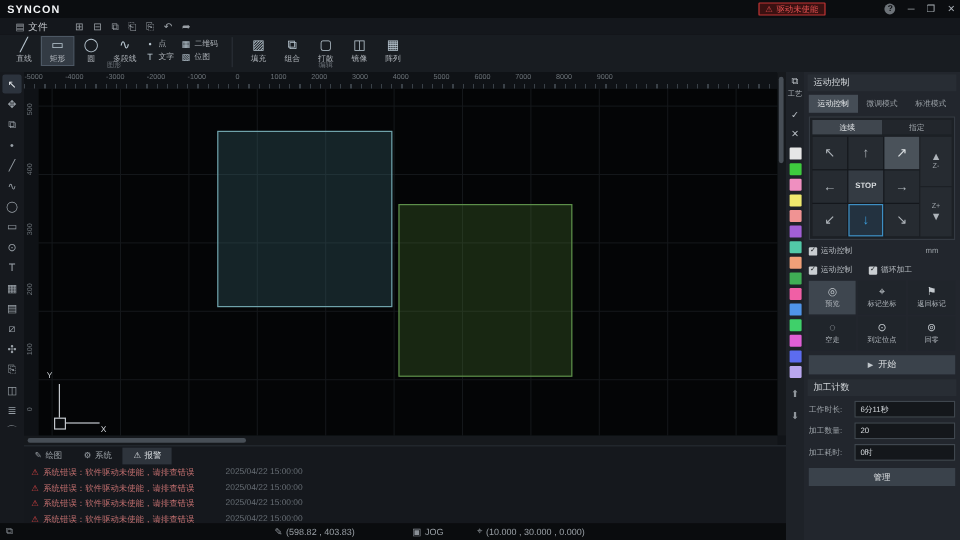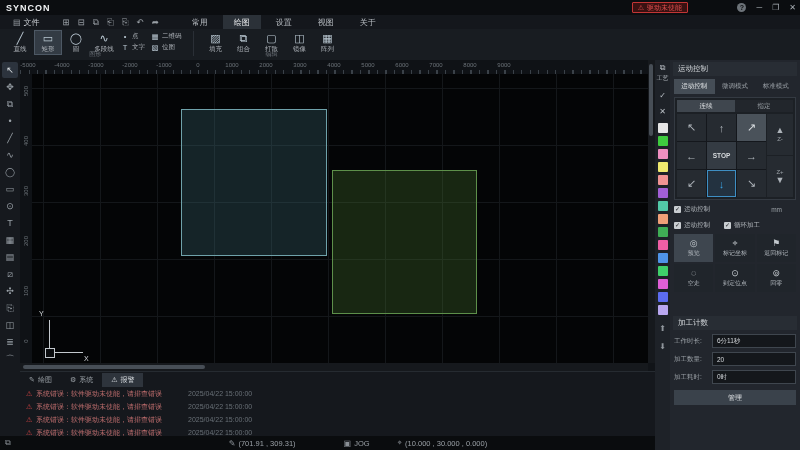--- a/index.html
+++ b/index.html
@@ -164,27 +164,20 @@
     </div>
     <div class="quick-icons" id="quick-icons">
         <span>⊞</span>
         <span>⊟</span>
         <span>⧉</span>
         <span>⎗</span>
         <span>⎘</span>
         <span>↶</span>
         <span>➦</span>
       </div>
-    <div class="main-tabs" id="main-tabs">
-        <div class="main-tab">常用</div>
-        <div class="main-tab active">绘图</div>
-        <div class="main-tab">设置</div>
-        <div class="main-tab">视图</div>
-        <div class="main-tab">关于</div>
-      </div>
   </div>
 
   <div class="abs ribbon" id="ribbon">
       <div class="rb-group">
         <div class="rb-big">
           <span class="ic">╱</span>
           <span class="lb">直线</span>
         </div>
         <div class="rb-big active">
           <span class="ic">▭</span>
@@ -351,21 +344,21 @@
           <span class="msg">系统错误：软件驱动未使能，请排查错误</span>
           <span class="ts">2025/04/22 15:00:00</span>
         </div>
       </div>
   </div>
 
   <div class="abs statusbar">
     <span class="sb-ic sb-left">⧉</span>
     <div class="sb-item" style="margin-left:215px;">
       <span class="sb-ic">✎</span>
-      <span>(701.91 , 309.31)</span>
+      <span>(598.82 , 403.83)</span>
     </div>
     <div class="sb-item" style="margin-left:48px;">
       <span class="sb-ic">▣</span>
       <span>JOG</span>
     </div>
     <div class="sb-item" style="margin-left:28px;">
       <span class="sb-ic">⌖</span>
       <span>(10.000 , 30.000 , 0.000)</span>
     </div>
   </div>
@@ -468,22 +461,26 @@
           </div>
           <div class="pbtn">
             <span class="ic">⊙</span>
             <span class="lb">到定位点</span>
           </div>
           <div class="pbtn">
             <span class="ic">⊚</span>
             <span class="lb">回零</span>
           </div>
         </div>
-
-      <div class="sec-head" style="margin-top:24px;">加工计数</div>
+      <div class="start-btn">
+        <span class="tri">▶</span>
+        <span>开始</span>
+      </div>
+
+      <div class="sec-head" style="margin-top:4px;">加工计数</div>
       <div class="cnt-row">
         <span class="lb">工作时长:</span>
         <span class="val">6分11秒</span>
       </div>
       <div class="cnt-row">
         <span class="lb">加工数量:</span>
         <span class="val">20</span>
       </div>
       <div class="cnt-row">
         <span class="lb">加工耗时:</span>

